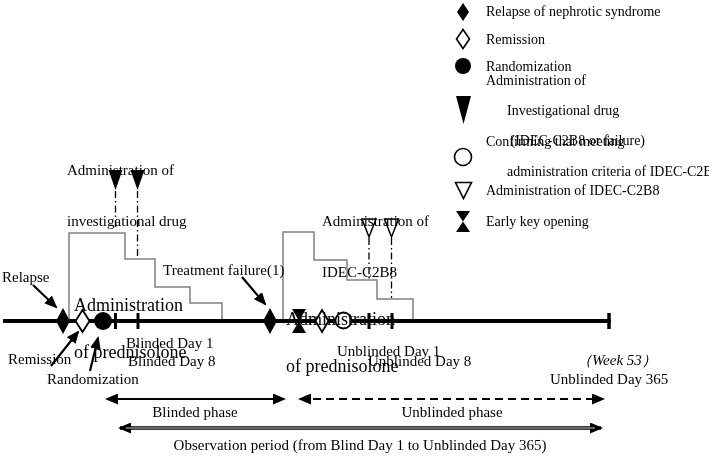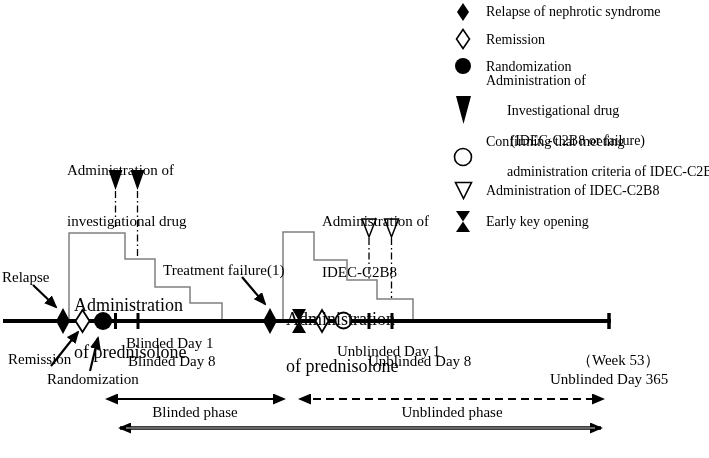--- a/index.html
+++ b/index.html
@@ -91,24 +91,25 @@
   </div>
 
   <div class="label" style="left:8px;top:351px;">Remission</div>
   <div class="label" style="left:47px;top:371px;">Randomization</div>
 
   <div class="label" style="left:126px;top:335px;">Blinded Day 1</div>
   <div class="label" style="left:128px;top:353px;font-family:Liberation Serif, serif;">Blinded Day 8</div>
   <div class="label" style="left:337px;top:335px;margin-top:8px;">Unblinded Day 1</div>
   <div class="label" style="left:368px;top:353px;text-align:center;">Unblinded Day 8</div>
   <div class="label" style="left:550px;top:335px;margin-top:36px;">Unblinded Day 365</div>
-  <div class="label" style="left:577px;top:352px;">（Week 53）</div>
+  <div class="label" style="left:577px;top:352px;font-style:italic;">（Week 53）</div>
 
   <div class="label center" style="left:115px;top:404px;width:160px;">Blinded phase</div>
   <div class="label center" style="left:372px;top:404px;width:160px;">Unblinded phase</div>
+  <div class="label center" style="left:110px;top:437px;width:500px;">Observation period (from Blind Day 1 to Unblinded Day 365)</div>
 
   <div class="legend-row" style="top:2px;height:19px;">
     <span class="legend-icon">
       <svg width="16" height="20">
           <polygon points="8,1 14,10 8,19 2,10" fill="#000"></polygon>
         </svg>
     </span>
     <span class="legend-text">Relapse of nephrotic syndrome</span>
   </div>
 

